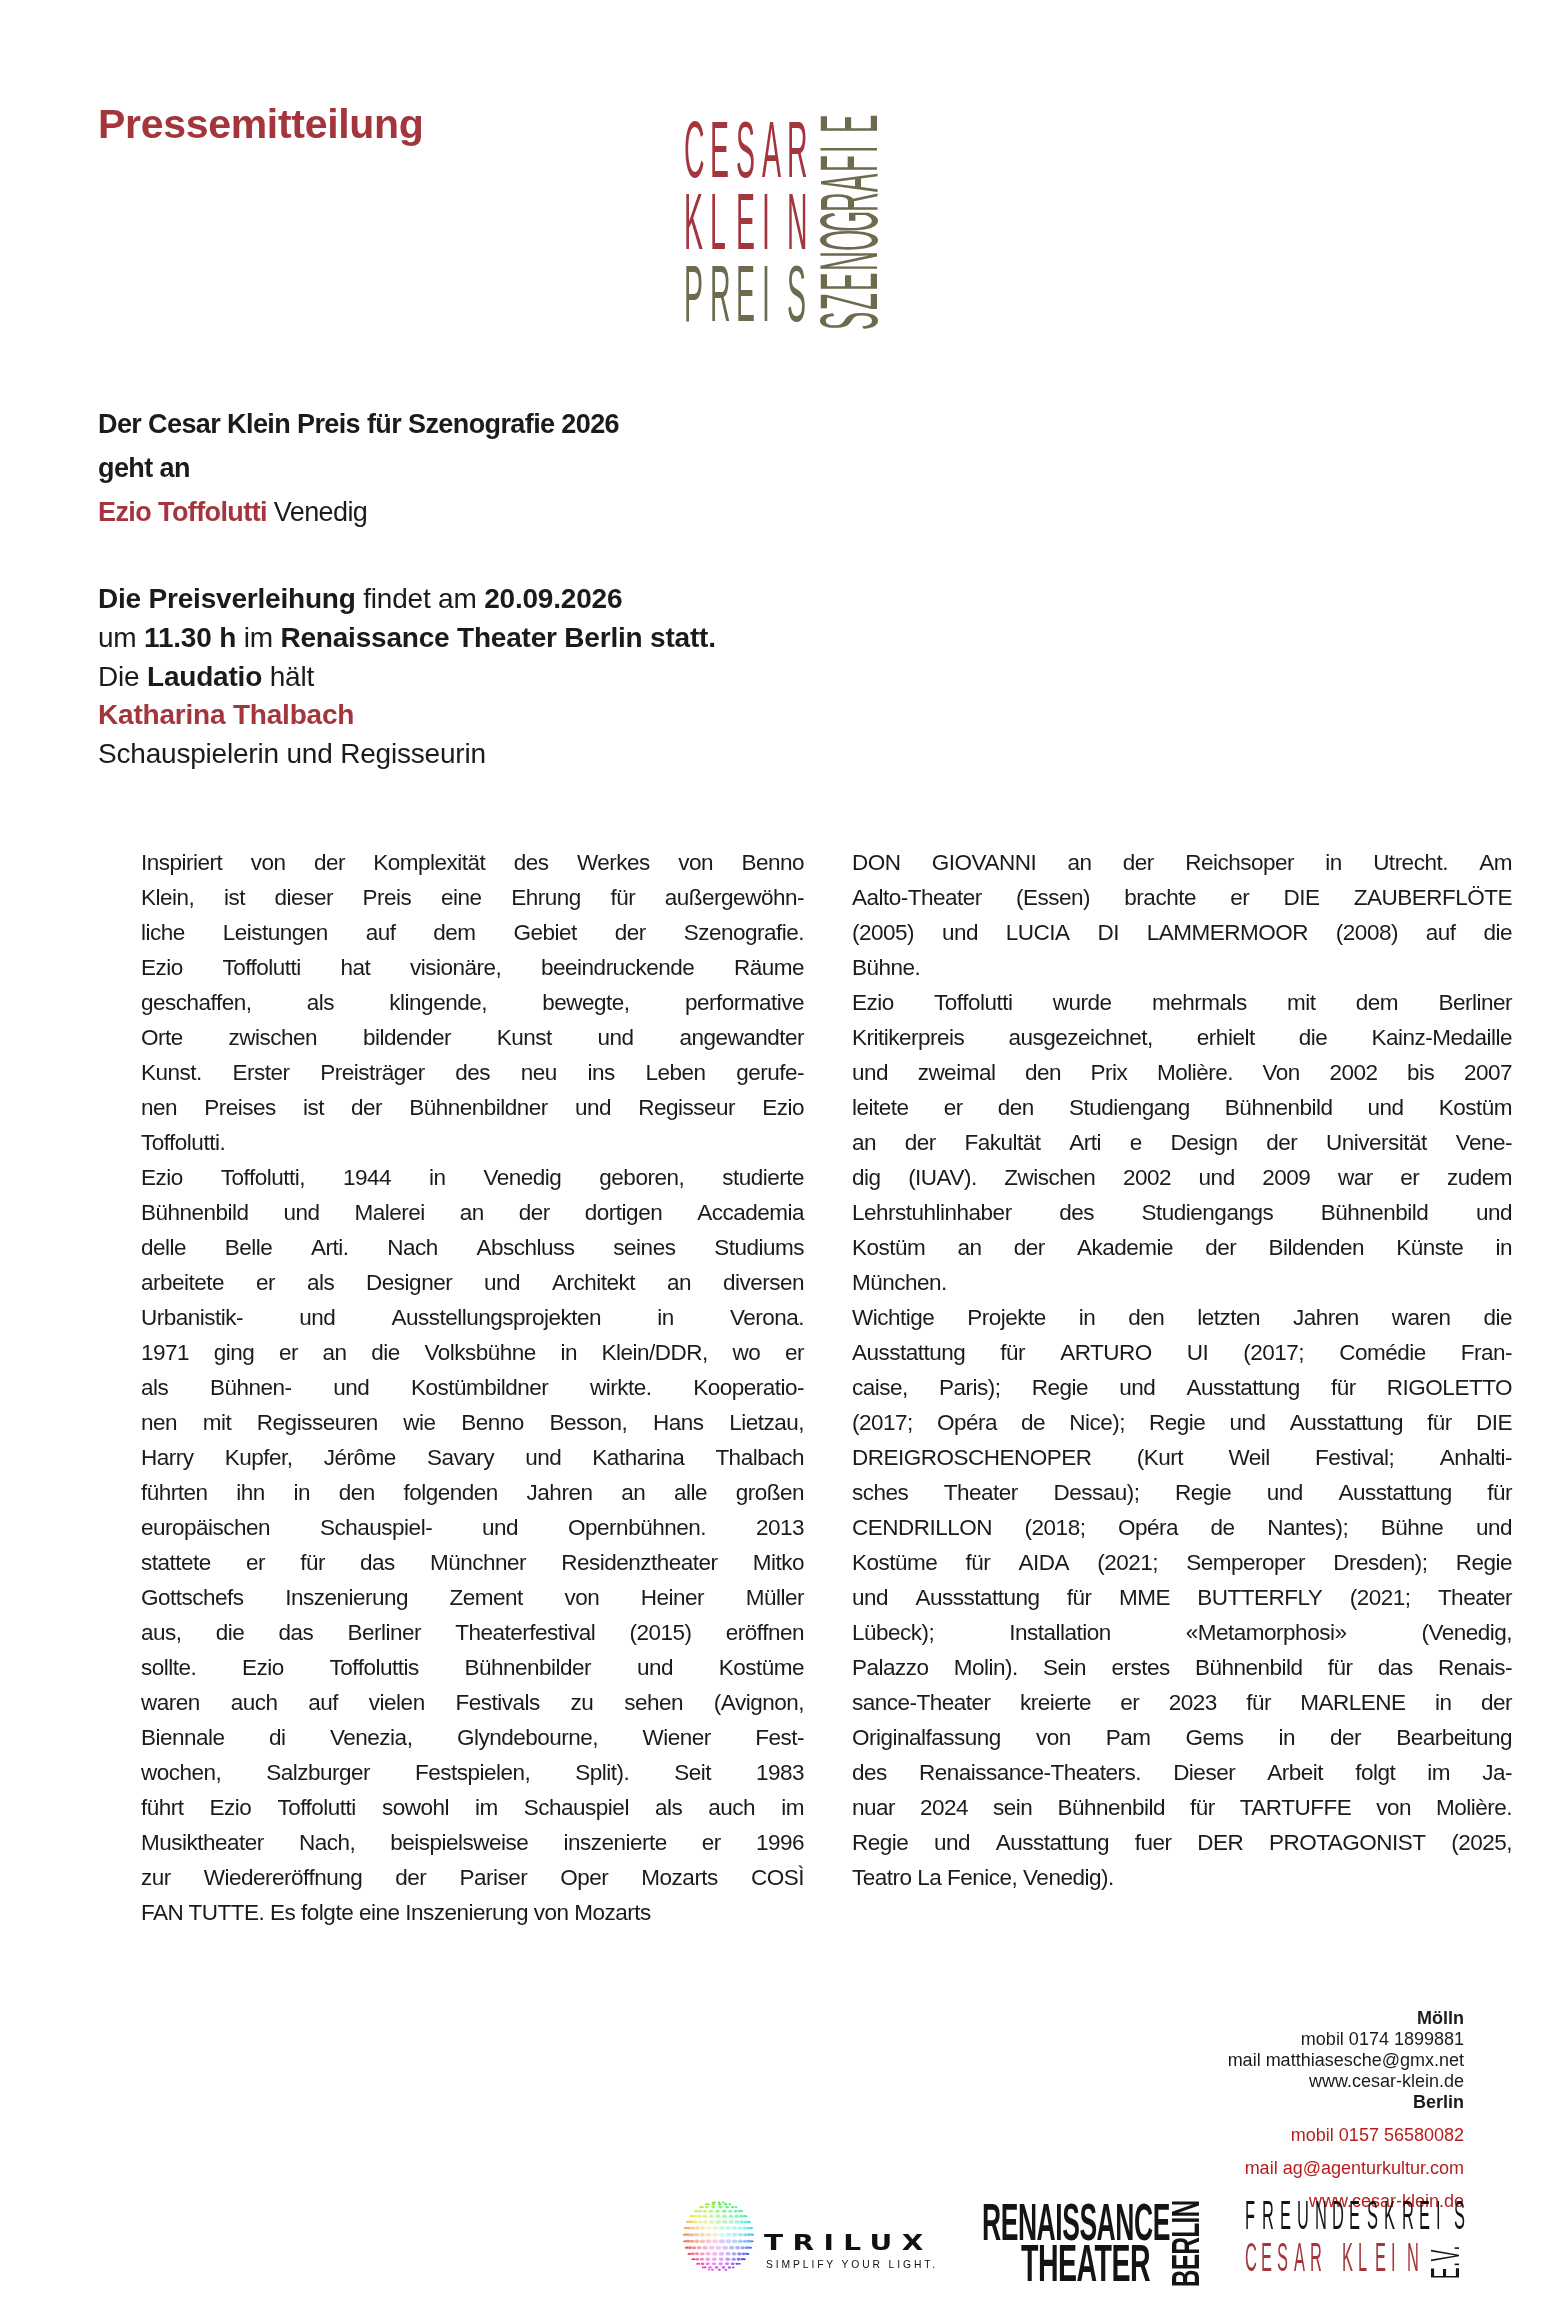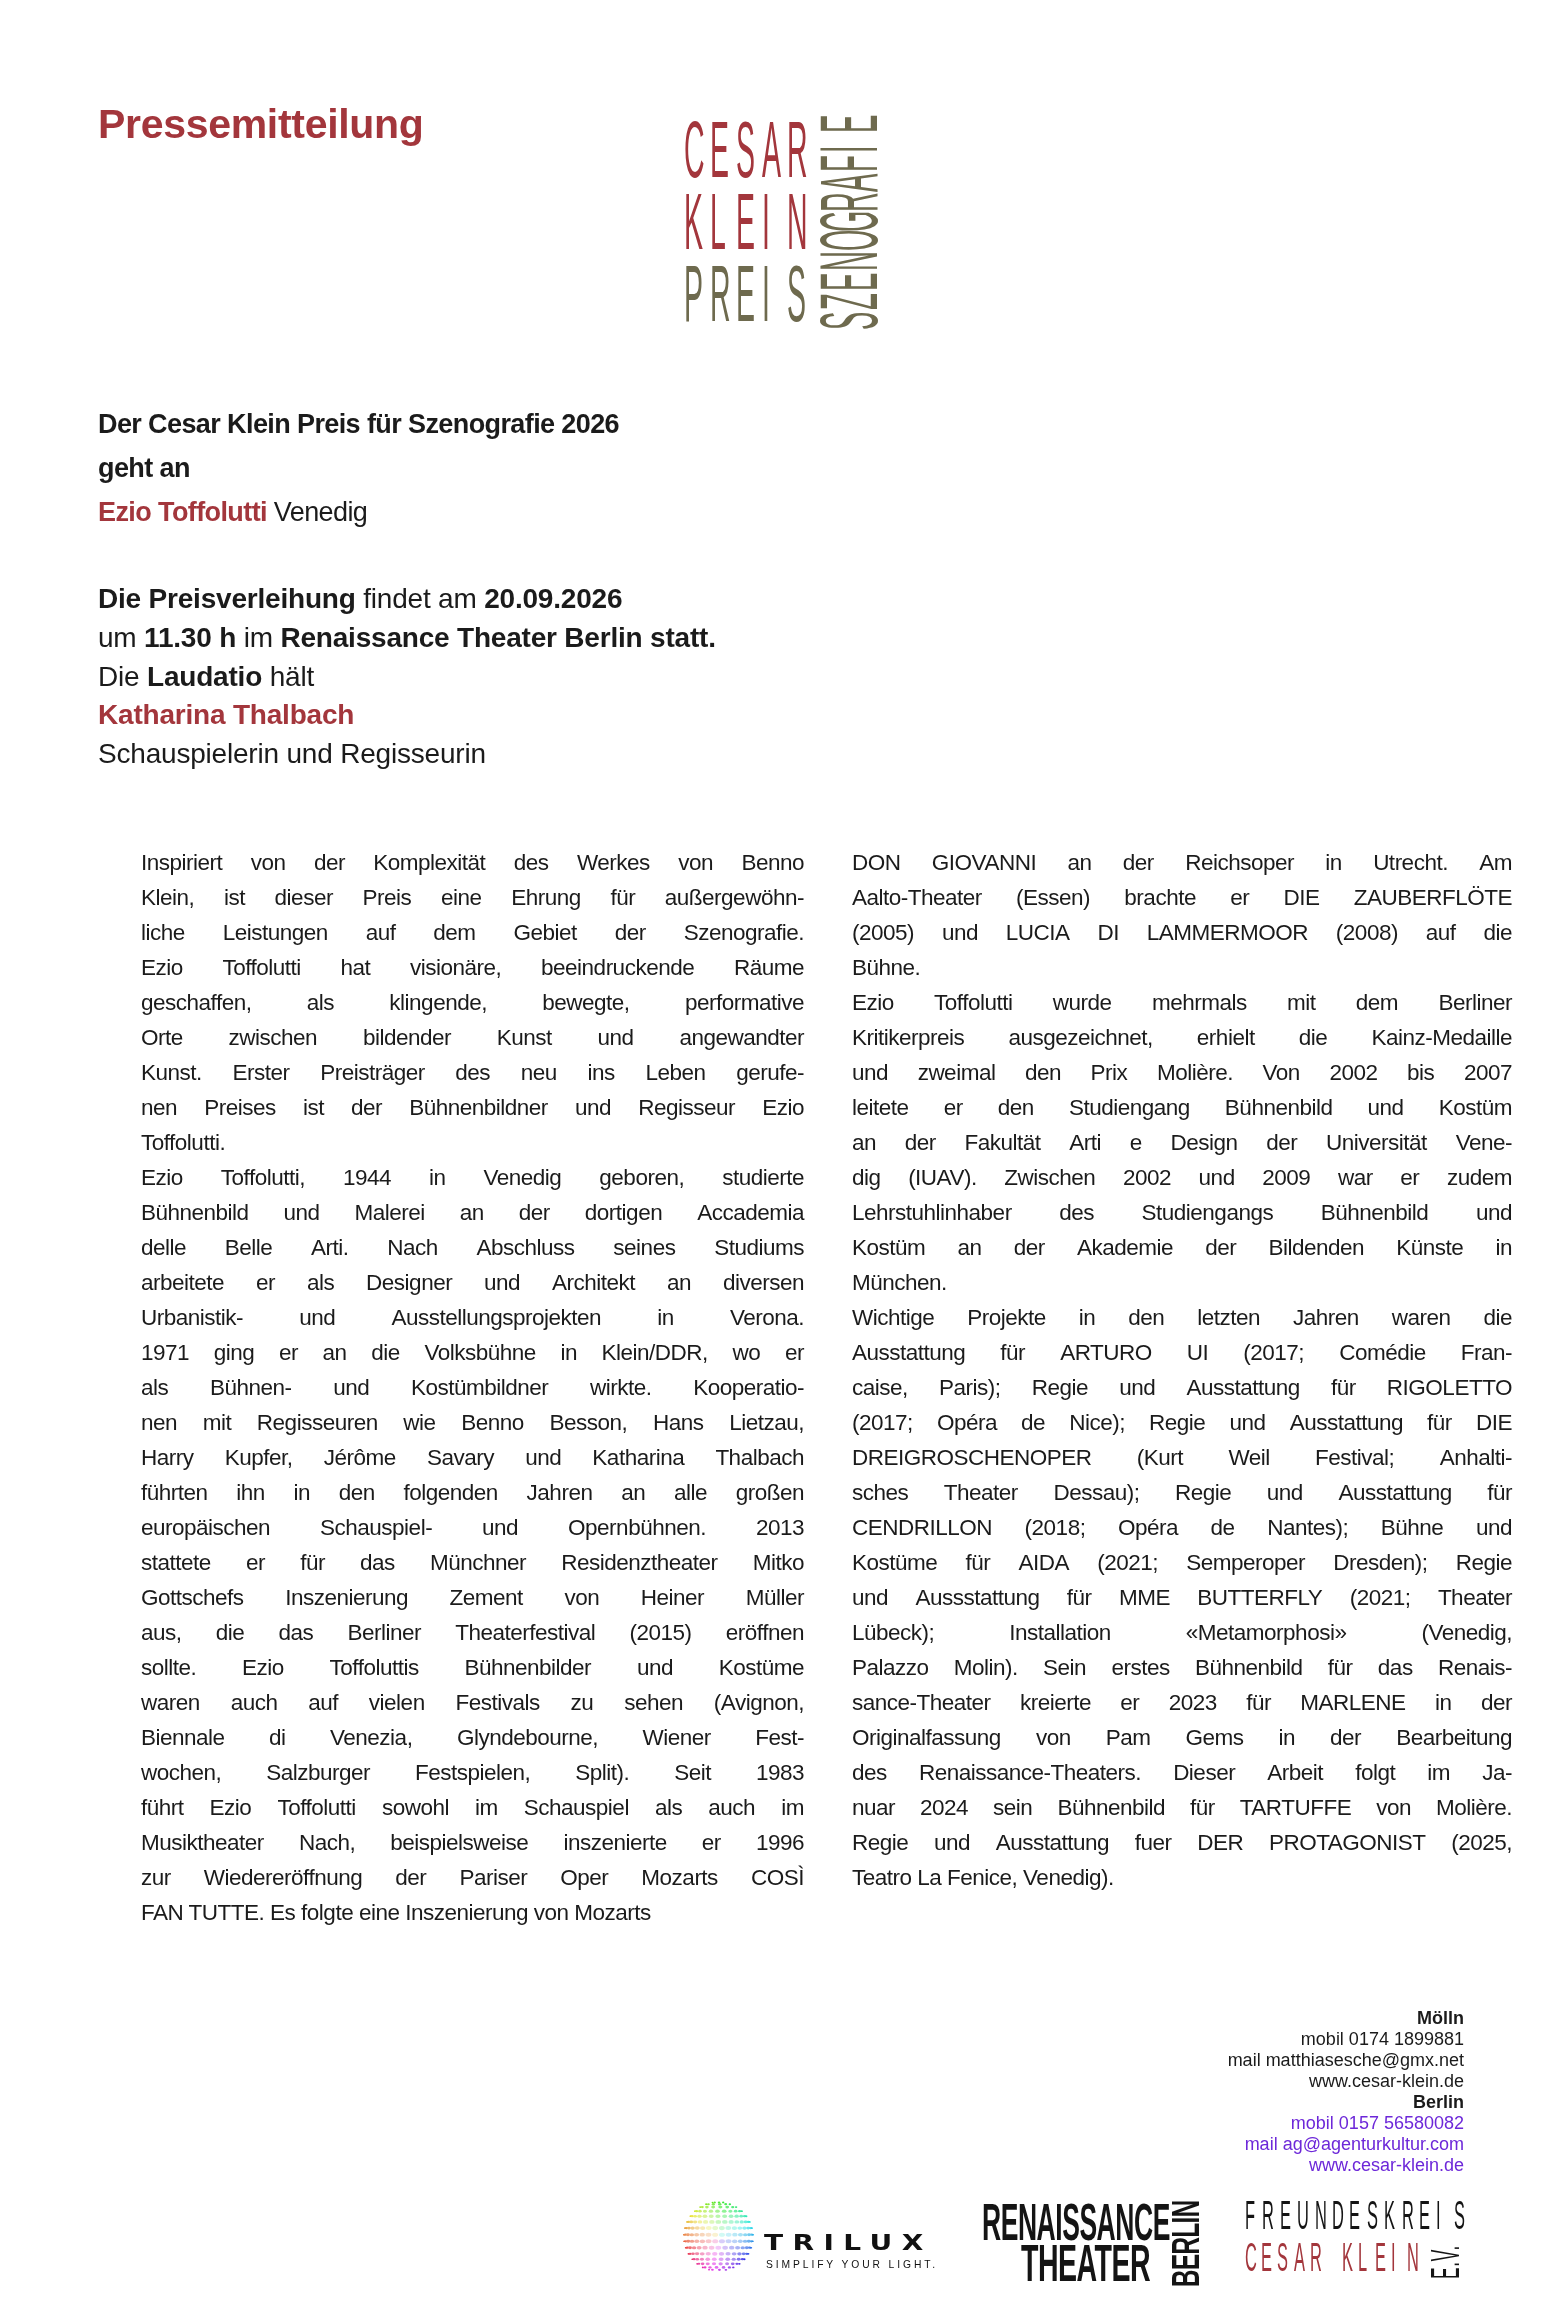--- a/index.html
+++ b/index.html
@@ -38,21 +38,21 @@
   .col .ln { display: block; text-align: justify; text-align-last: justify; white-space: nowrap;
              height: 35px; overflow: visible; letter-spacing: -0.5px; word-spacing: 0; }
   .col .ln.last { text-align-last: left; }
   .col .ln .j { display: flex; justify-content: space-between; }
   #col-left { left: 97px; width: 663px; }
   #col-right { left: 808px; width: 660px; }
 
   
   #contact { right: 97px; top: 2008px; text-align: right; font-size: 18px; line-height: 21px; }
   #contact .city { font-weight: bold; }
-  #contact .navy { color: #6d28d9; }
+  #contact .navy { color: #b91c1c; margin-top: 12px; }
 
   
   #trilux-sphere { left: 682px; top: 2200px; width: 73px; height: 73px; }
   #trilux-word { left: 764px; top: 2230px; font-size: 28px; font-weight: 900; letter-spacing: 9.4px;
                  transform: scaleY(0.75); transform-origin: left top; color: #111; font-family: "DejaVu Sans", sans-serif; }
   #trilux-tag { left: 766px; top: 2259px; font-size: 10.3px; letter-spacing: 2.9px; color: #111; white-space: nowrap; }
 
   #ren { left: 982px; top: 2201px; width: 225px; height: 86px; }
   #ren .w1, #ren .w2 { position: absolute; font-family: "Liberation Sans", sans-serif; font-weight: bold;
                        color: #141414; white-space: nowrap; transform-origin: left top; }

